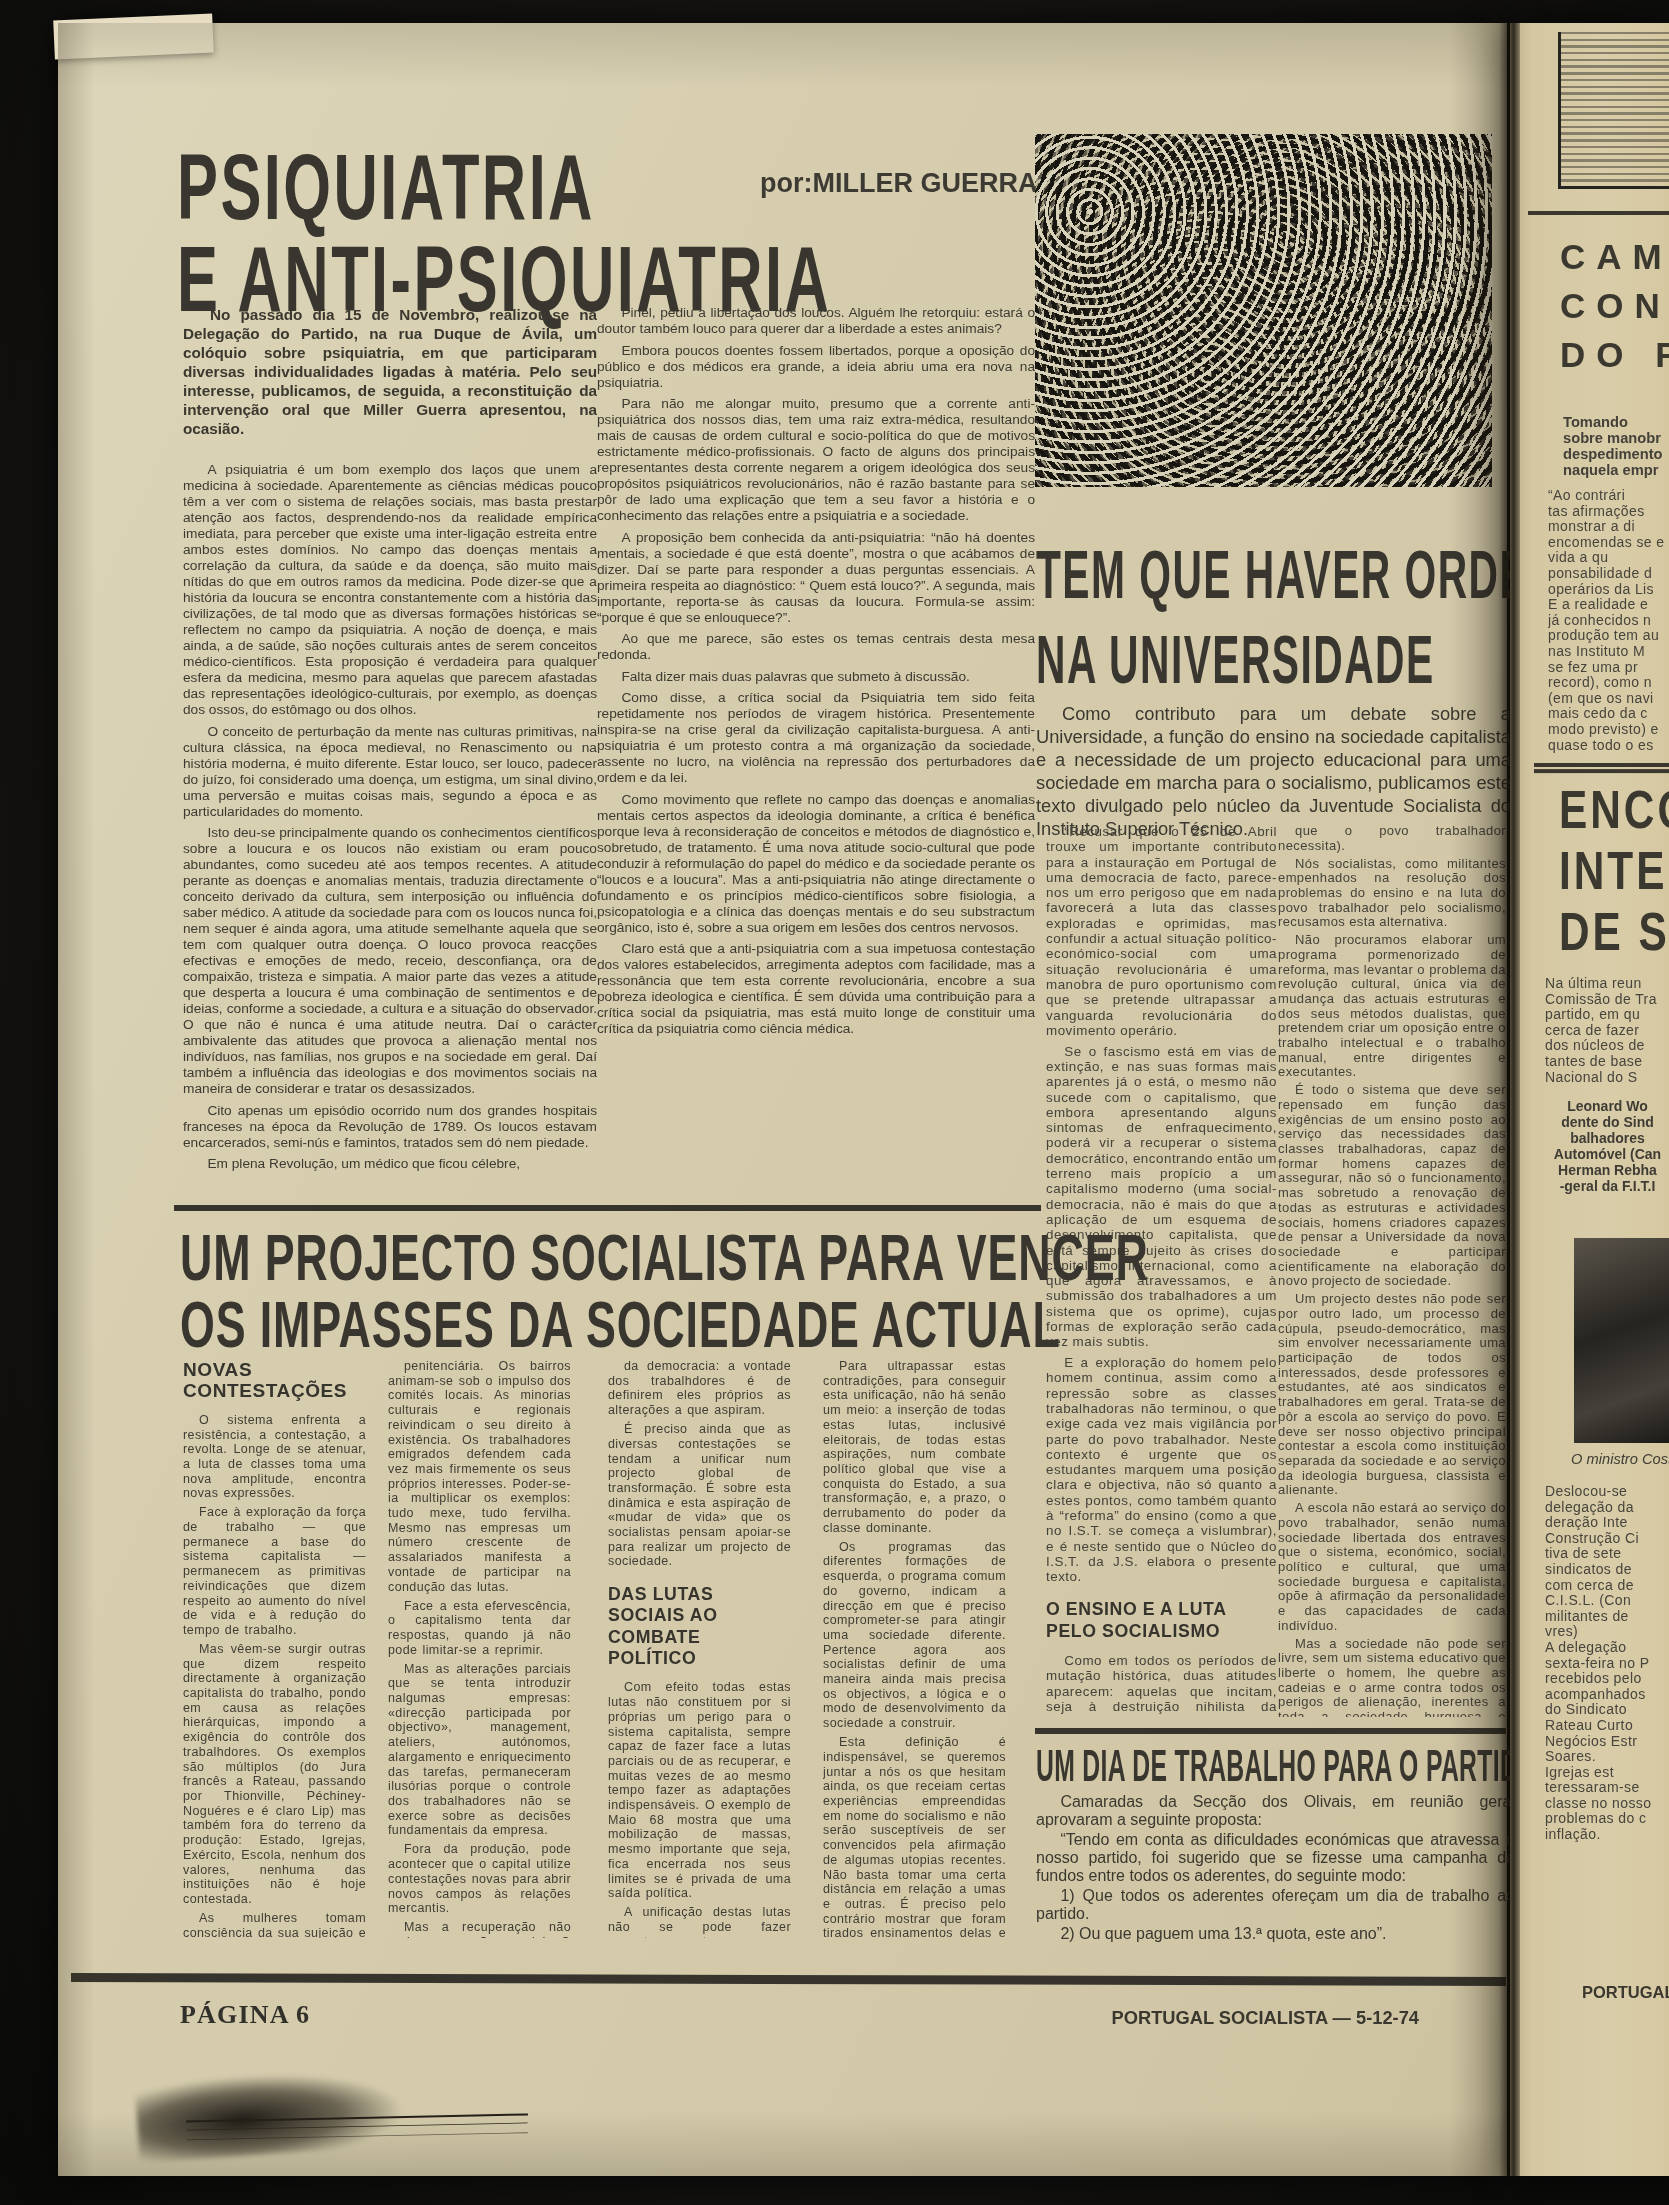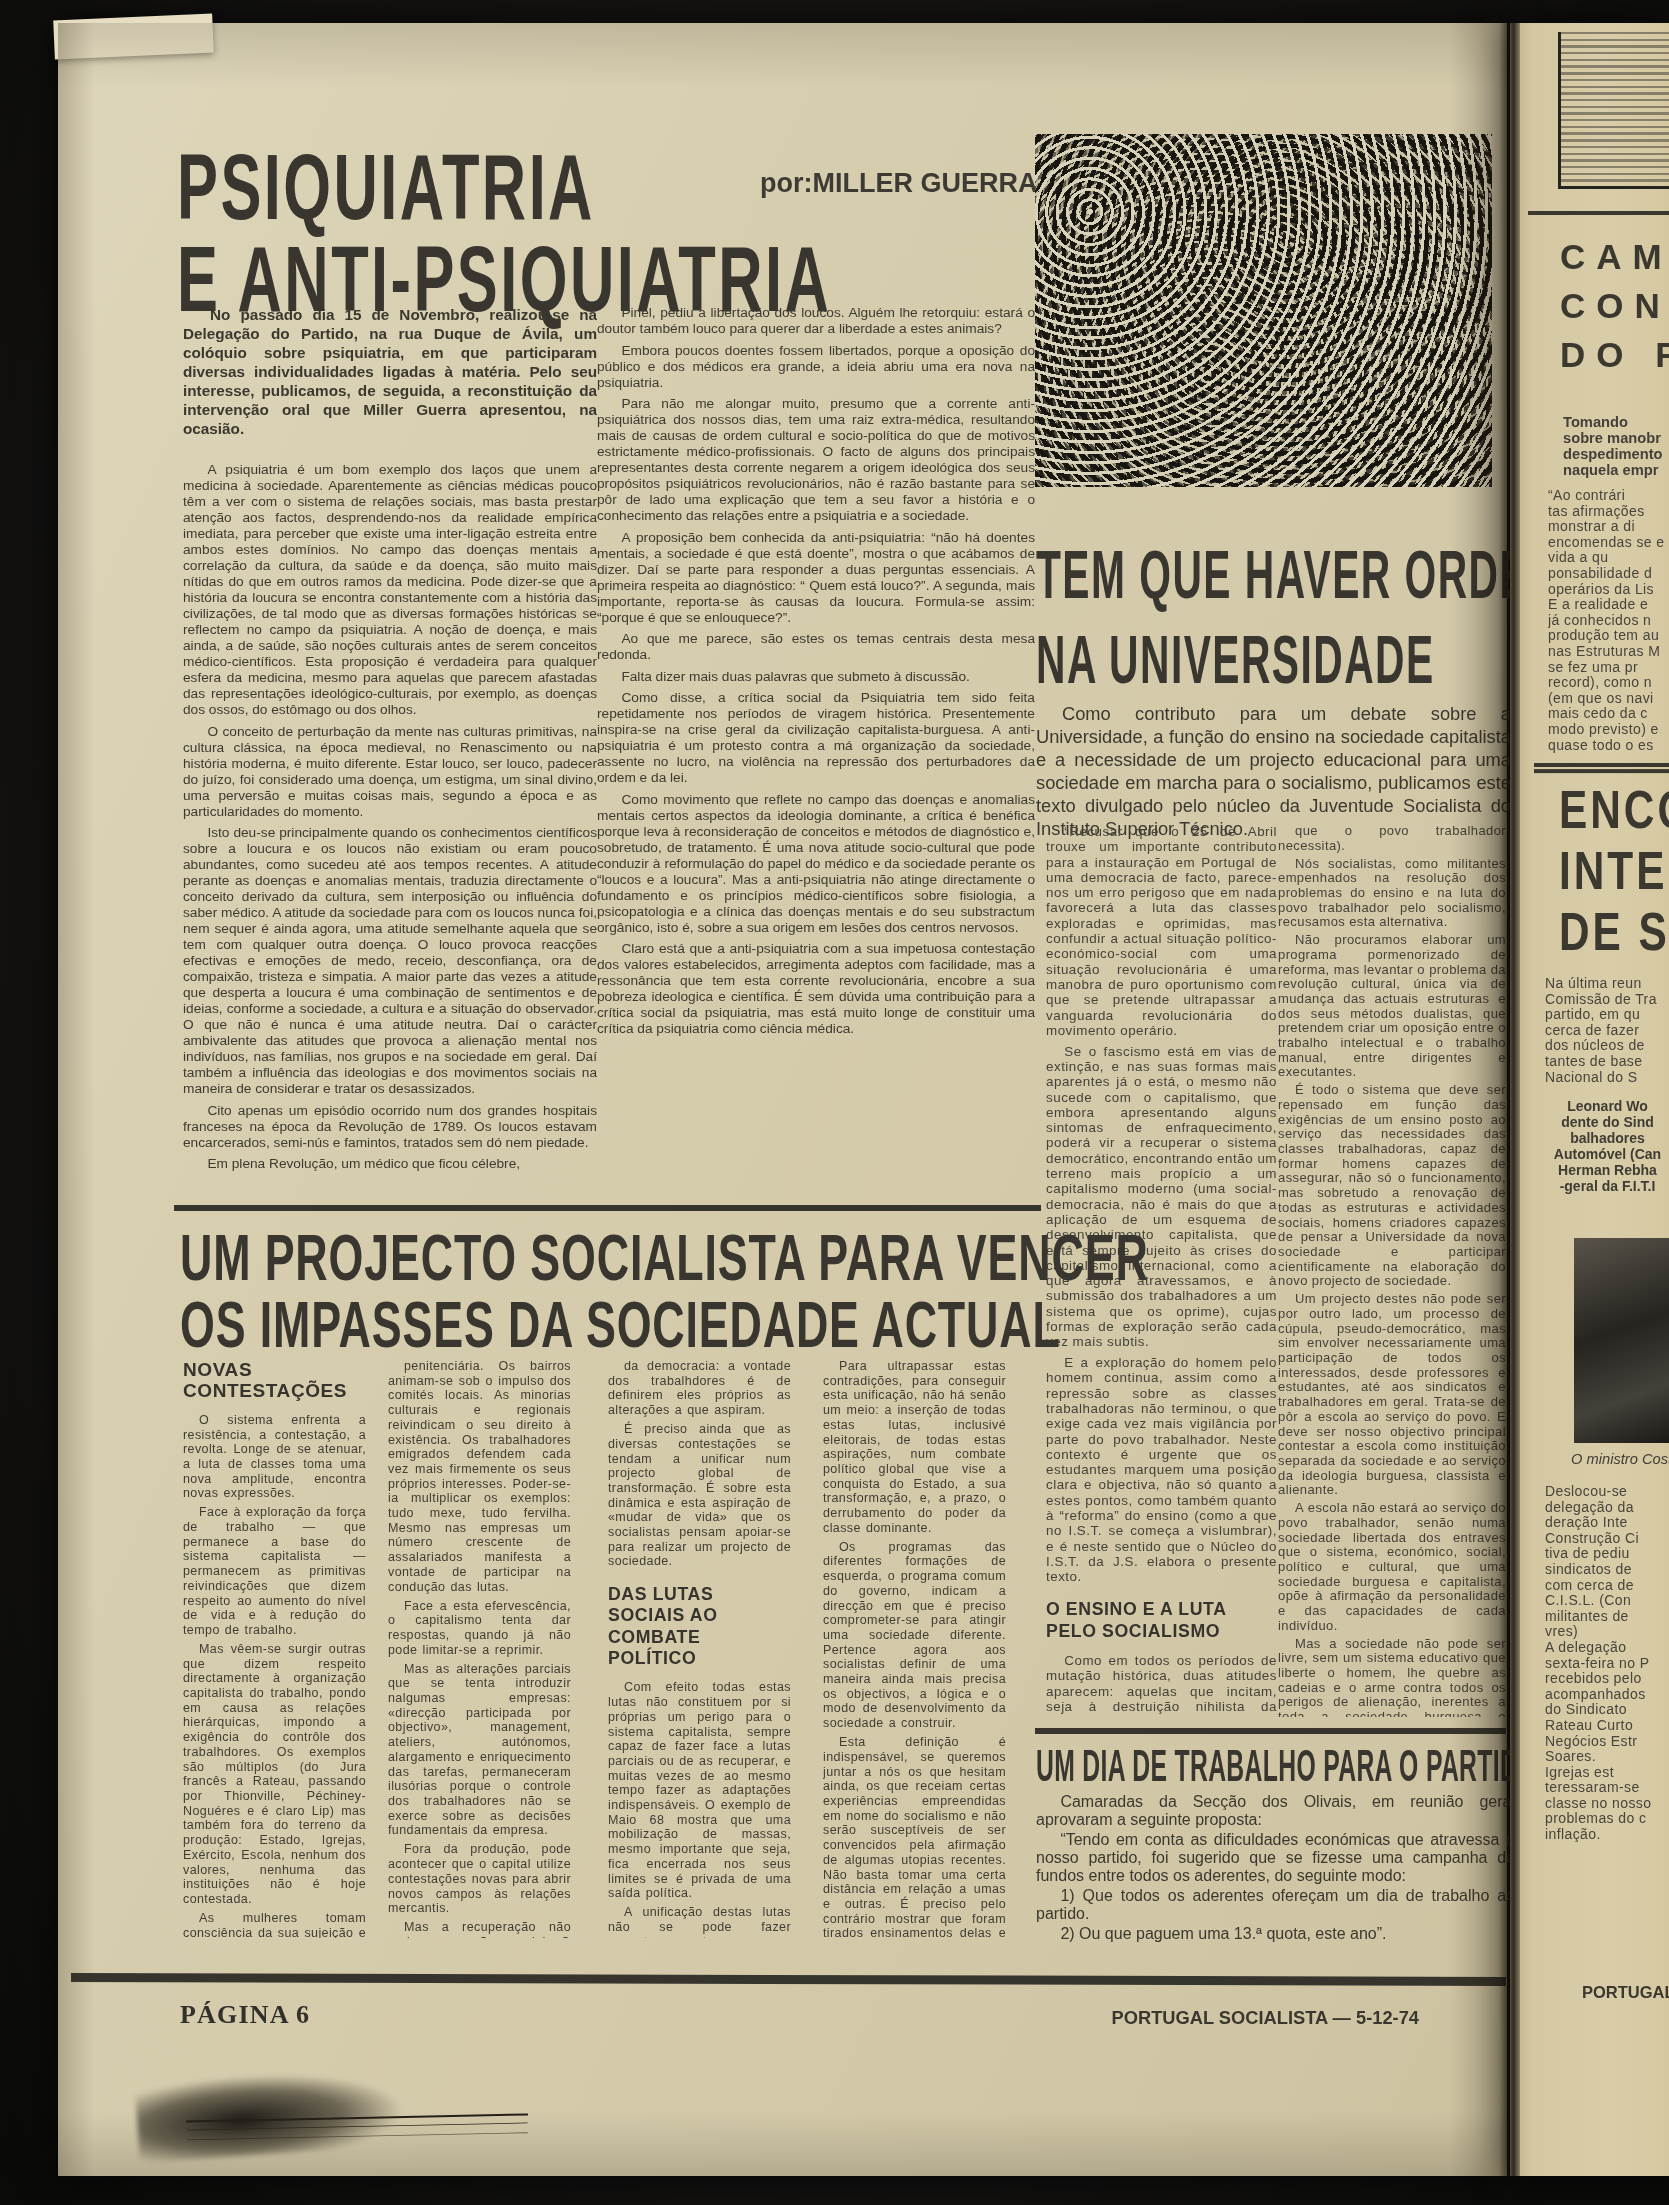--- a/index.html
+++ b/index.html
@@ -256,21 +256,21 @@
         <div>“Ao contrári</div>
         <div>tas afirmações</div>
         <div>monstrar a di</div>
         <div>encomendas se e</div>
         <div>vida a qu</div>
         <div>ponsabilidade d</div>
         <div>operários da Lis</div>
         <div>E a realidade e</div>
         <div>já conhecidos n</div>
         <div>produção tem au</div>
-        <div>nas Estruturas M</div>
+        <div>nas Instituto M</div>
         <div>se fez uma pr</div>
         <div>record), como n</div>
         <div>(em que os navi</div>
         <div>mais cedo da c</div>
         <div>modo previsto) e</div>
         <div>quase todo o es</div>
       </div>
     <div class="sliv-rule sr2"></div>
     <div class="sliv-h2">
         <div>ENCO</div>
@@ -294,21 +294,21 @@
         <div>Herman Rebha</div>
         <div>-geral da F.I.T.I</div>
       </div>
     <div class="sliv-photo"></div>
     <div class="sliv-caption">O ministro Cost</div>
     <div class="sliv-frag sf4">
         <div>Deslocou-se</div>
         <div>delegação da</div>
         <div>deração Inte</div>
         <div>Construção Ci</div>
-        <div>tiva de pediu</div>
+        <div>tiva de sete</div>
         <div>sindicatos de</div>
         <div>com cerca de</div>
         <div>C.I.S.L. (Con</div>
         <div>militantes de</div>
         <div>vres)</div>
         <div>A delegação</div>
         <div>sexta-feira no P</div>
         <div>recebidos pelo</div>
         <div>acompanhados</div>
         <div>do Sindicato</div>

